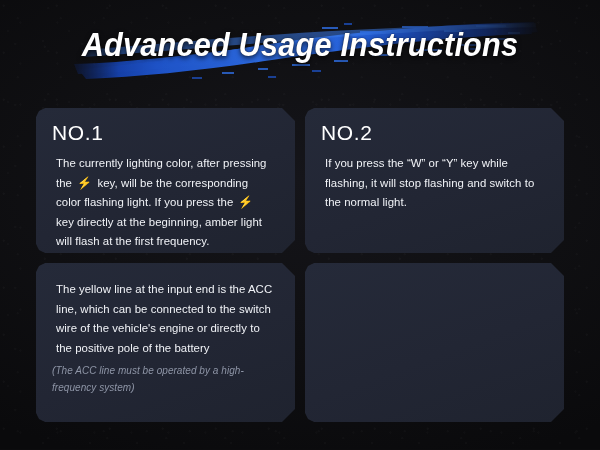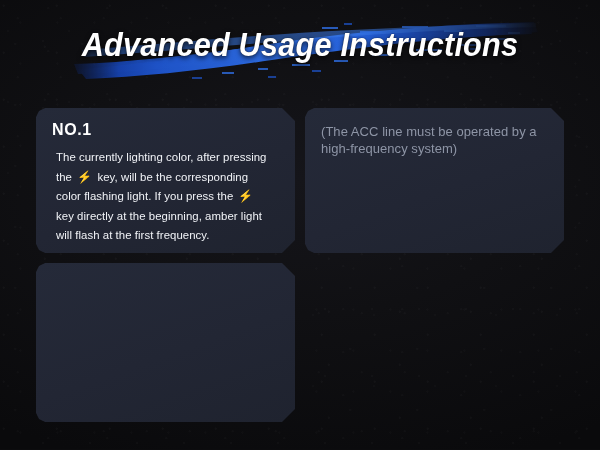--- a/index.html
+++ b/index.html
@@ -102,22 +102,22 @@
     border-radius: 9px 0 0 9px;
     clip-path: polygon(
       0 9px, 3px 3px, 9px 0,
       calc(100% - 13px) 0, 100% 13px,
       100% calc(100% - 13px), calc(100% - 13px) 100%,
       9px 100%, 3px calc(100% - 3px), 0 calc(100% - 9px)
     );
   }
 
   .card-title {
-    font-size: 16px;
-    font-weight: 700;
+    font-size: 21px;
+    font-weight: 400;
     color: #ffffff;
     letter-spacing: .6px;
     margin: 0 0 9px 0;
     font-family: "Liberation Sans Narrow", "Liberation Sans", sans-serif;
   }
 
   .card-body {
     font-size: 11.4px;
     line-height: 19.5px;
     color: #f1f3f7;
@@ -125,25 +125,26 @@
     letter-spacing: .05px;
   }
 
   .bolt {
     color: #ffc32b;
     font-size: 12px;
     padding: 0 2px;
   }
 
   .card-note {
-    font-size: 13px;
+    font-size: 10px;
     line-height: 17px;
     color: #8e95a6;
     margin: 2px 0 0 0;
     letter-spacing: .05px;
+    font-style: italic;
   }
 </style>
 </head>
 <body>
 
 <div id="page">
 
   <div id="grain"></div>
 
   <div id="header">
@@ -204,22 +205,28 @@
   </div>
 
   <div id="cards">
 
     <div class="card">
       <div class="card-title">NO.1</div>
       <p class="card-body">The currently lighting color, after pressing the <span class="bolt">⚡</span> key, will be the corresponding color flashing light. If you press the <span class="bolt">⚡</span> key directly at the beginning, amber light will flash at the first frequency.</p>
 
     </div>
 
-
-    <div class="card">
+    <div class="card">
+      <div class="card-title">NO.2</div>
+      <p class="card-body">If you press the “W” or “Y” key while flashing, it will stop flashing and switch to the normal light.</p>
+
+    </div>
+
+    <div class="card">
+      <p class="card-body">The yellow line at the input end is the ACC line, which can be connected to the switch wire of the vehicle's engine or directly to the positive pole of the battery</p>
       <p class="card-note">(The ACC line must be operated by a high-frequency system)</p>
     </div>
 
     <div class="card">
 
     </div>
 
   </div>
 </div>
 

